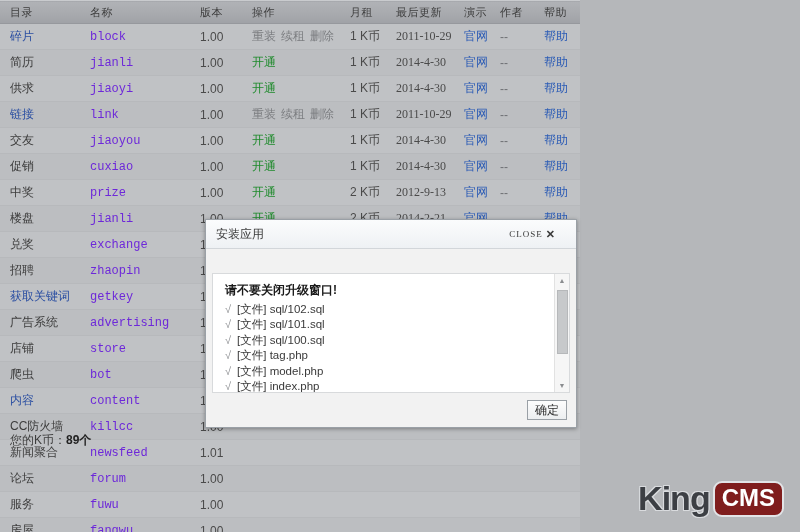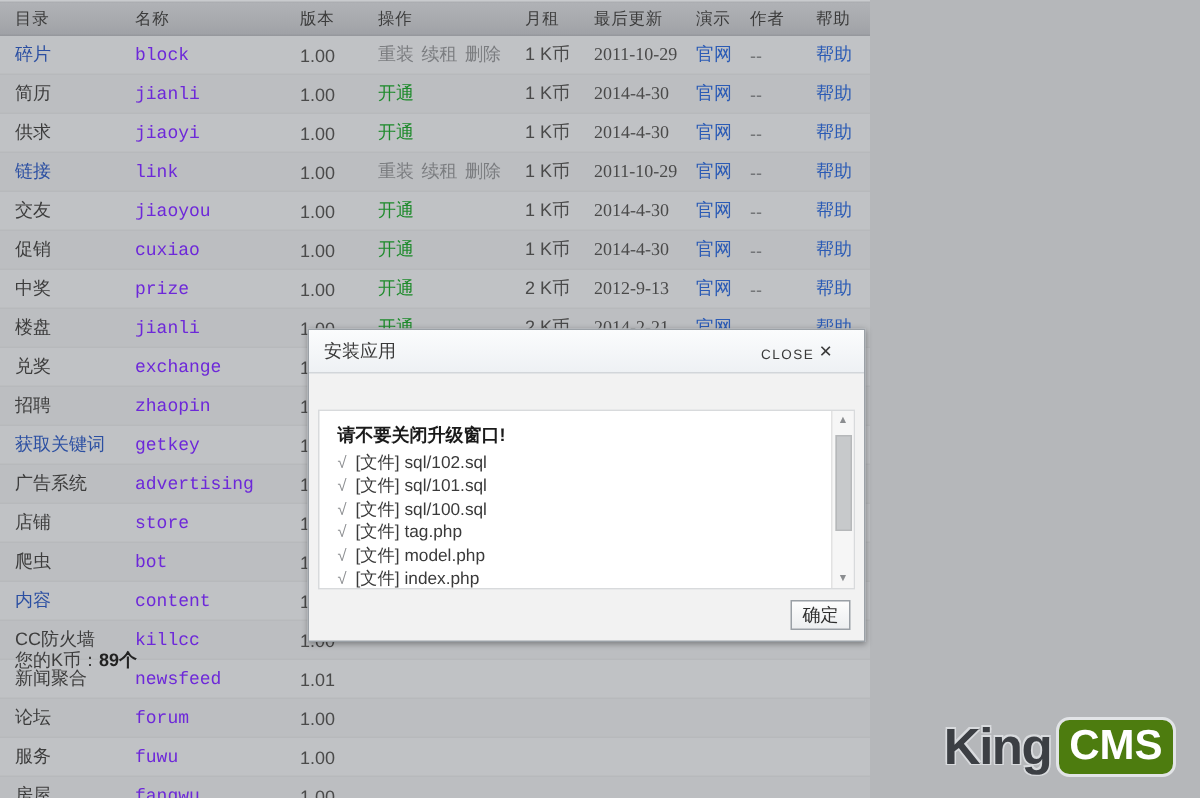--- a/index.html
+++ b/index.html
@@ -113,23 +113,24 @@
   }
   #dialog-title {
     font-size: 12px;
     color: #3a3a3a;
   }
   #dialog-close {
     font-size: 9px;
     color: #3a3a3a;
     letter-spacing: 1px;
     display: flex;
-    align-items: flex-end;
+    align-items: center;
     gap: 3px;
     cursor: pointer;
+    font-family: Liberation Serif, serif;
   }
   #dialog-close .x-glyph { font-size: 11px; font-weight: bold; }
 
   #dialog-body-wrap {
     flex: 1;
     margin: 24px 6px 0 6px;
     background: #ffffff;
     border: 1px solid #d8dadc;
     position: relative;
     overflow: hidden;
@@ -223,24 +224,24 @@
     font-weight: bold;
     letter-spacing: -1px;
     margin-left: 28px;
   }
   #logo-king {
     color: #3c3f44;
     text-shadow: 1px 1px 0 #d9dbde, -1px -1px 0 #d9dbde, 1px -1px 0 #d9dbde, -1px 1px 0 #d9dbde;
   }
   #logo-cms {
     color: #ffffff;
-    background: #4d7c0f;
+    background: #7f1d1d;
     border: 2px solid #e2e4e7;
     border-radius: 9px;
-    font-size: 28px;
+    font-size: 24px;
     padding: 1px 7px 3px 7px;
     margin-left: 3px;
     letter-spacing: 0px;
   }
 </style>
 </head>
 <body>
 
 <div id="app-panel">
   <table id="app-table">

